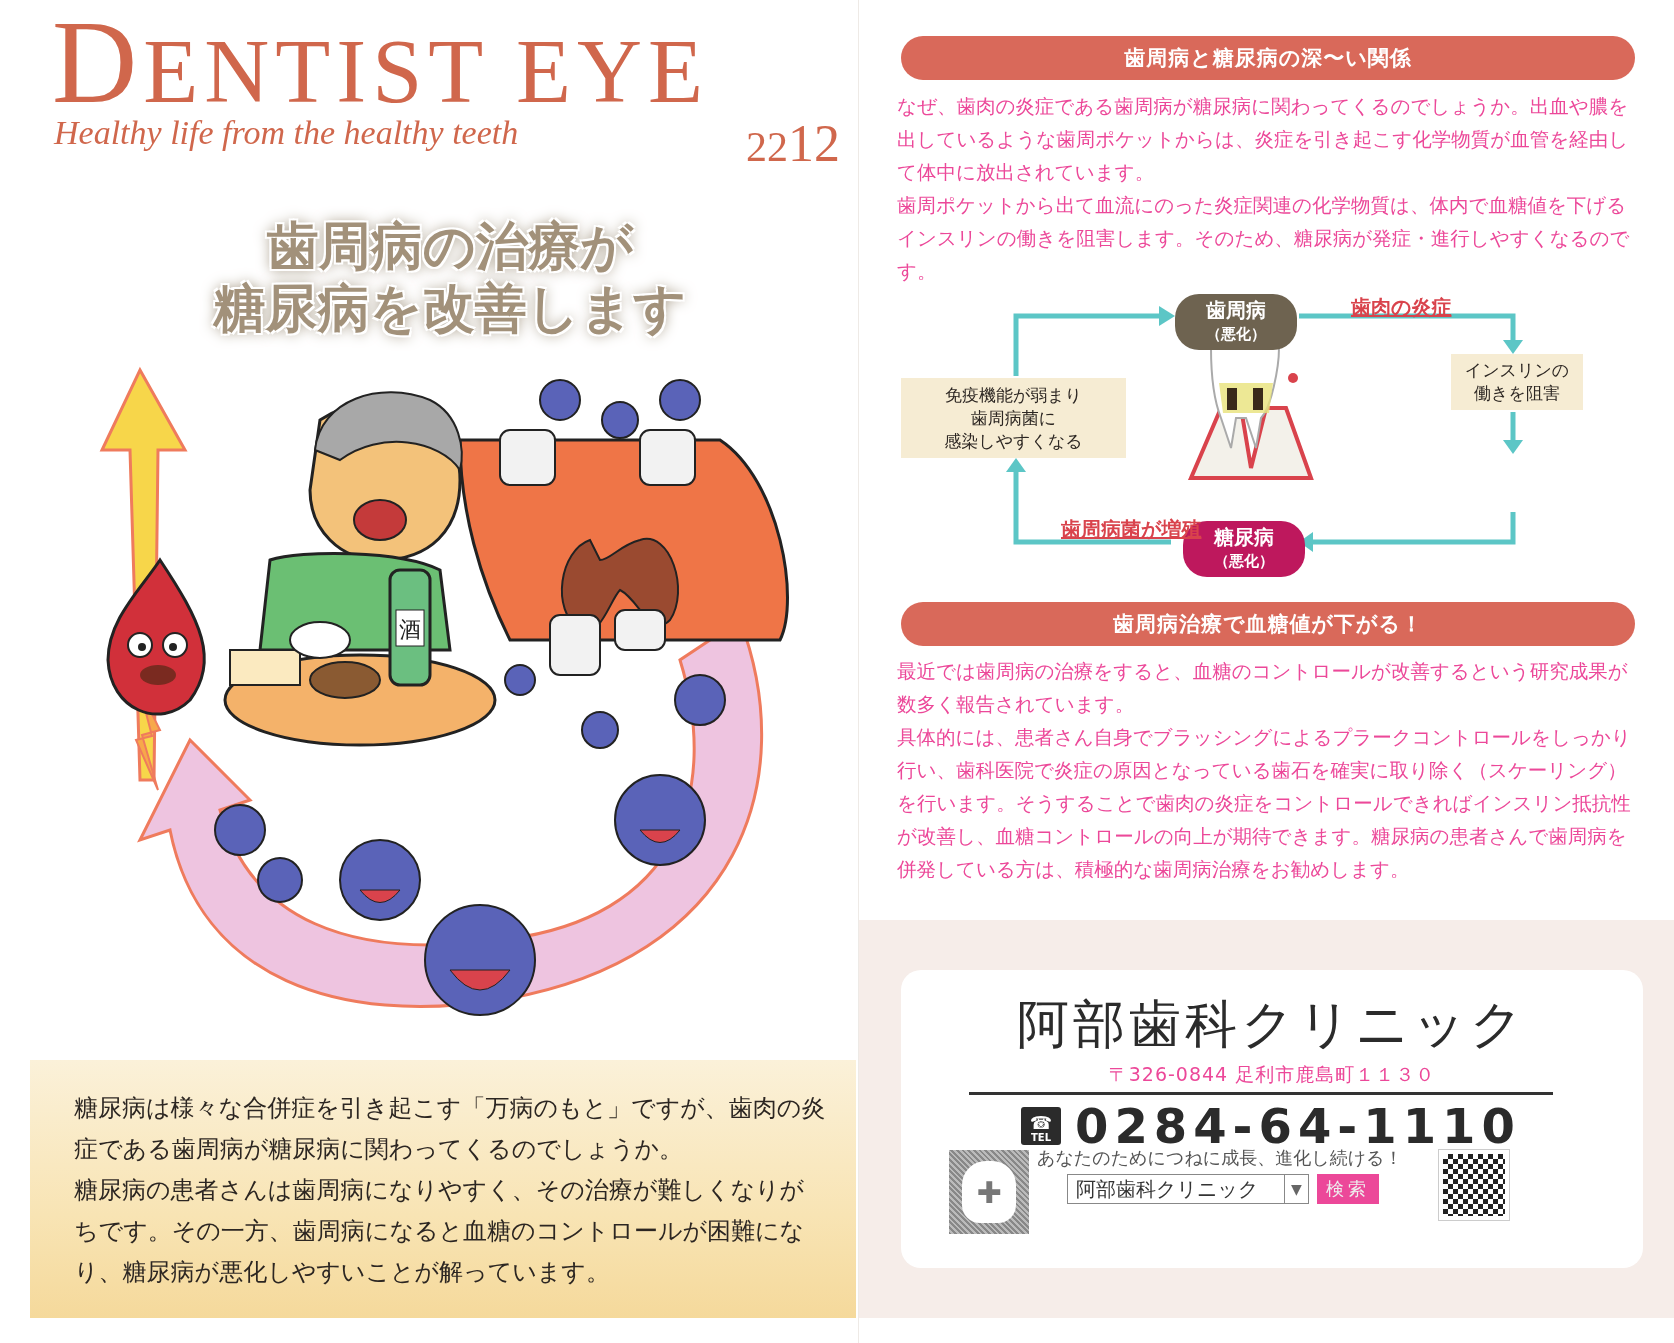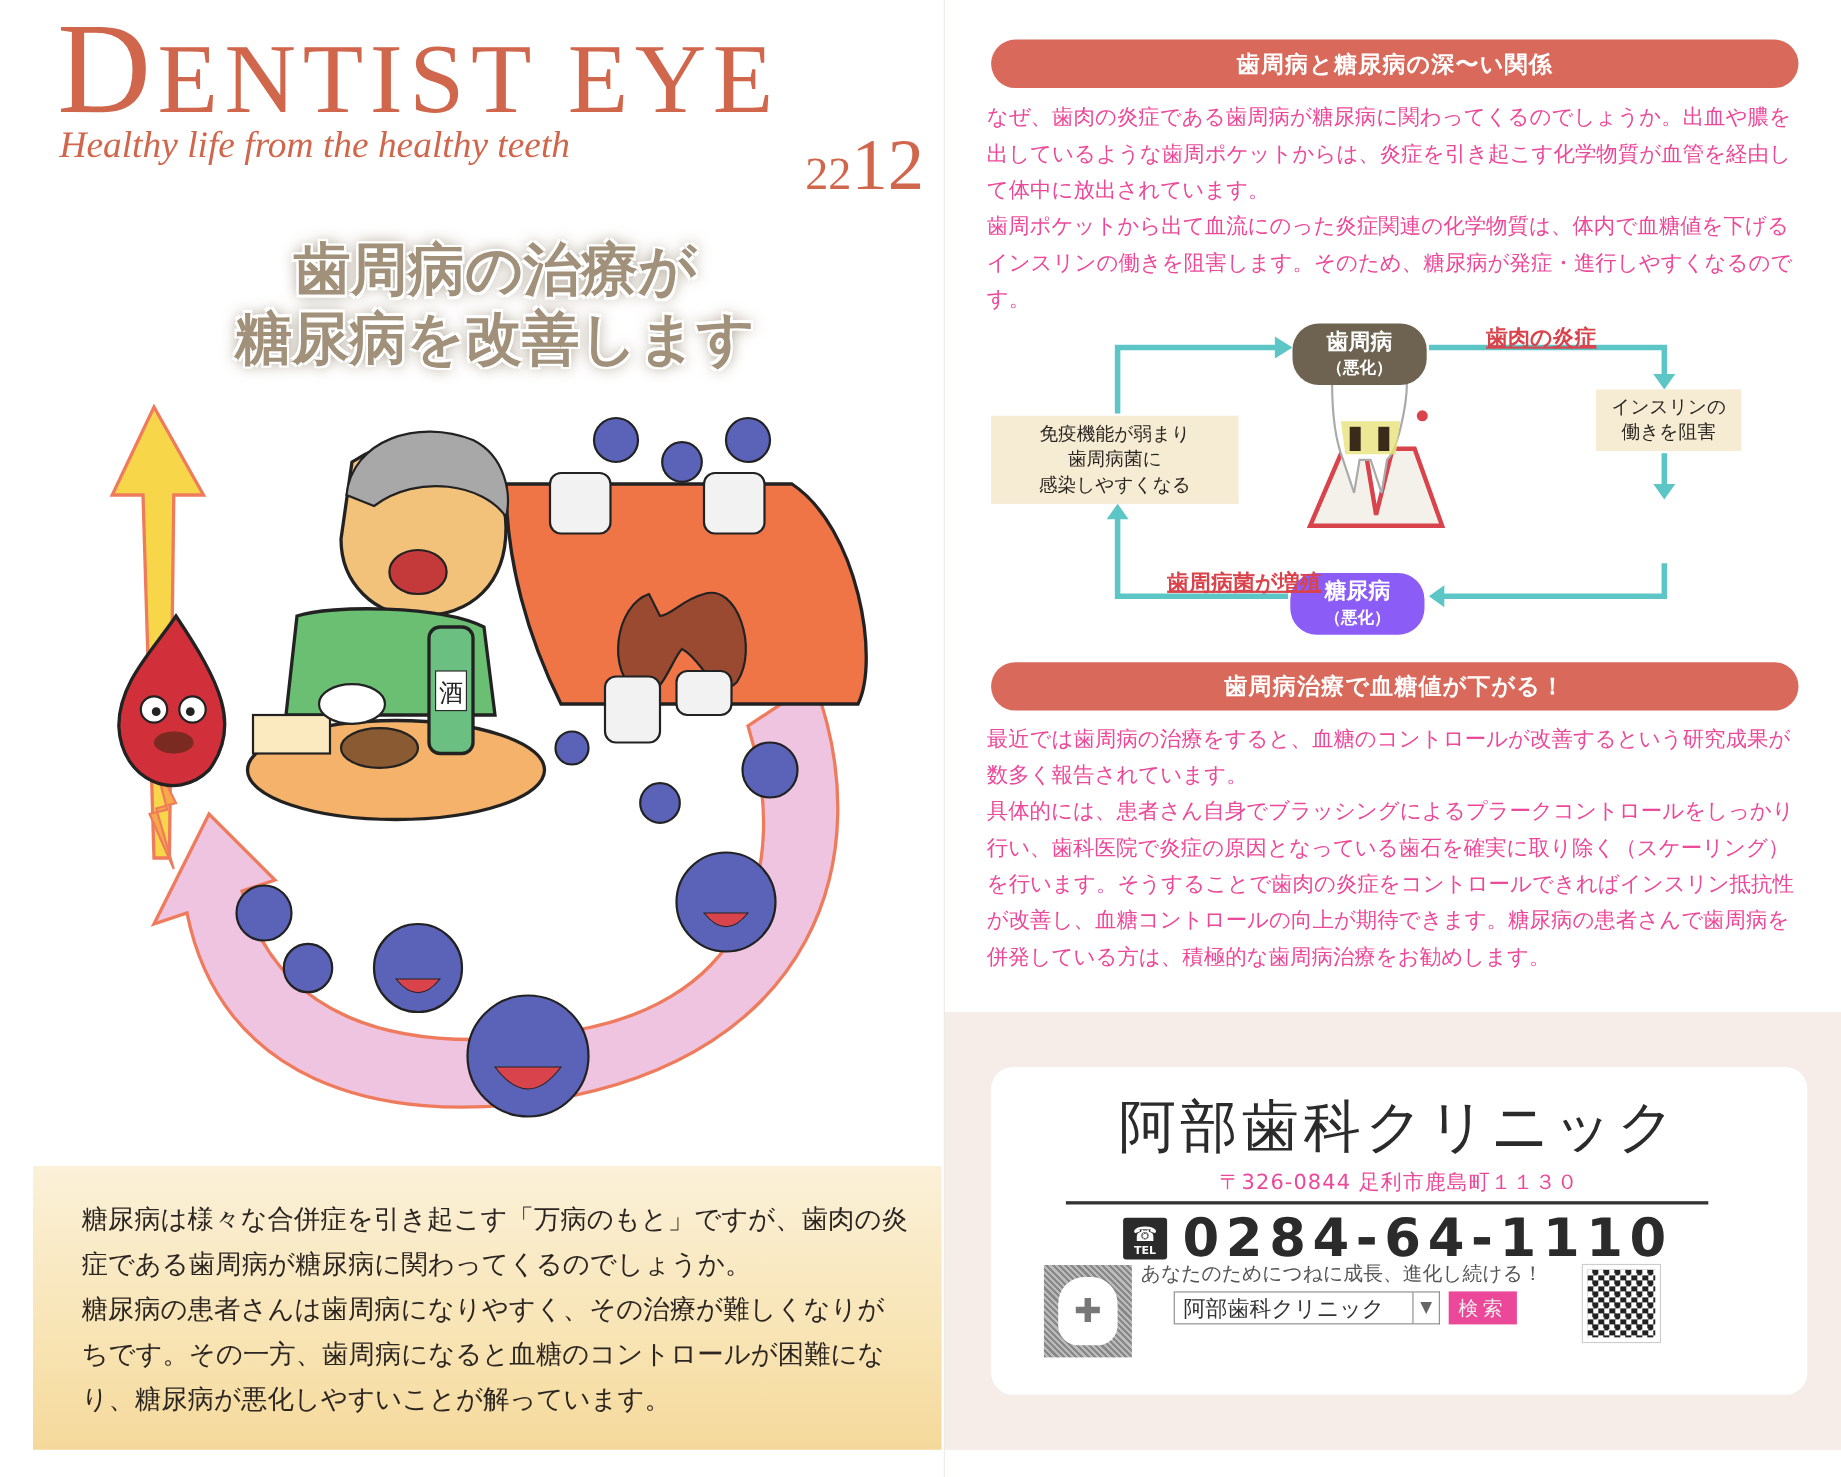--- a/index.html
+++ b/index.html
@@ -14,21 +14,21 @@
     line-height: 1; white-space: nowrap;
   }
   .masthead-title .big { font-size: 118px; }
   .masthead-title .rest { font-size: 90px; }
   .masthead-sub {
     position: absolute; left: 54px; top: 114px; color: #d0674c;
     font-family: "Liberation Serif", "DejaVu Serif", serif; font-style: italic; font-size: 34px; white-space: nowrap;
   }
   .issue { position: absolute; right: 18px; top: 118px; color: #d0674c; font-family: "Liberation Serif", serif; line-height: 1; white-space: nowrap; }
   .issue .yy { font-size: 42px; }
-  .issue .mm { font-size: 66px; }
+  .issue .mm { font-size: 52px; }
 
   .headline {
     position: absolute; left: 150px; top: 215px; width: 600px; text-align: center;
     font-weight: bold; font-size: 52px; line-height: 62px; color: #a2917a;
     text-shadow: 0 0 3px #fff, 0 0 3px #fff, 2px 2px 0 #fff, -2px -2px 0 #fff, 2px -2px 0 #fff, -2px 2px 0 #fff, 0 0 14px #8a7a60;
   }
 
   .illustration { position: absolute; left: 80px; top: 360px; width: 720px; height: 700px; }
 
   .intro-box {
@@ -49,21 +49,21 @@
   .banner.b2 { top: 602px; }
   .body-text { position: absolute; left: 38px; width: 740px; font-size: 19.5px; line-height: 33px; color: #ec4899; }
   .body-text.t1 { top: 90px; }
   .body-text.t2 { top: 655px; }
 
   
   .diagram { position: absolute; left: 42px; top: 288px; width: 740px; height: 300px; }
   .pill { position: absolute; width: 122px; height: 56px; border-radius: 24px; color: #fff; text-align: center; font-weight: bold; font-size: 20px; line-height: 24px; padding-top: 4px; }
   .pill .sub { font-size: 15px; font-weight: bold; }
   .pill.top { left: 274px; top: 6px; background: #6e6350; }
-  .pill.bottom { left: 272px; top: 233px; background: #8b5cf6; }
+  .pill.bottom { left: 282px; top: 233px; background: #be185d; }
   .note { position: absolute; background: #f6ecd3; color: #2c2622; text-align: center; font-size: 17px; line-height: 23px; display: flex; align-items: center; justify-content: center; flex-direction: column; }
   .note.left { left: 0; top: 90px; width: 225px; height: 80px; }
   .note.r1 { left: 550px; top: 66px; width: 132px; height: 56px; }
   .note.r2 { left: 462px; top: 166px; width: 222px; height: 56px; }
   .red-label { position: absolute; color: #d9434c; font-size: 20px; font-weight: bold; text-decoration: underline; }
   .red-label.l1 { left: 450px; top: 6px; }
   .red-label.l2 { left: 160px; top: 228px; }
 
   
   .clinic-bg { position: absolute; left: 0; top: 920px; width: 816px; height: 398px; background: #f6ede9; }

